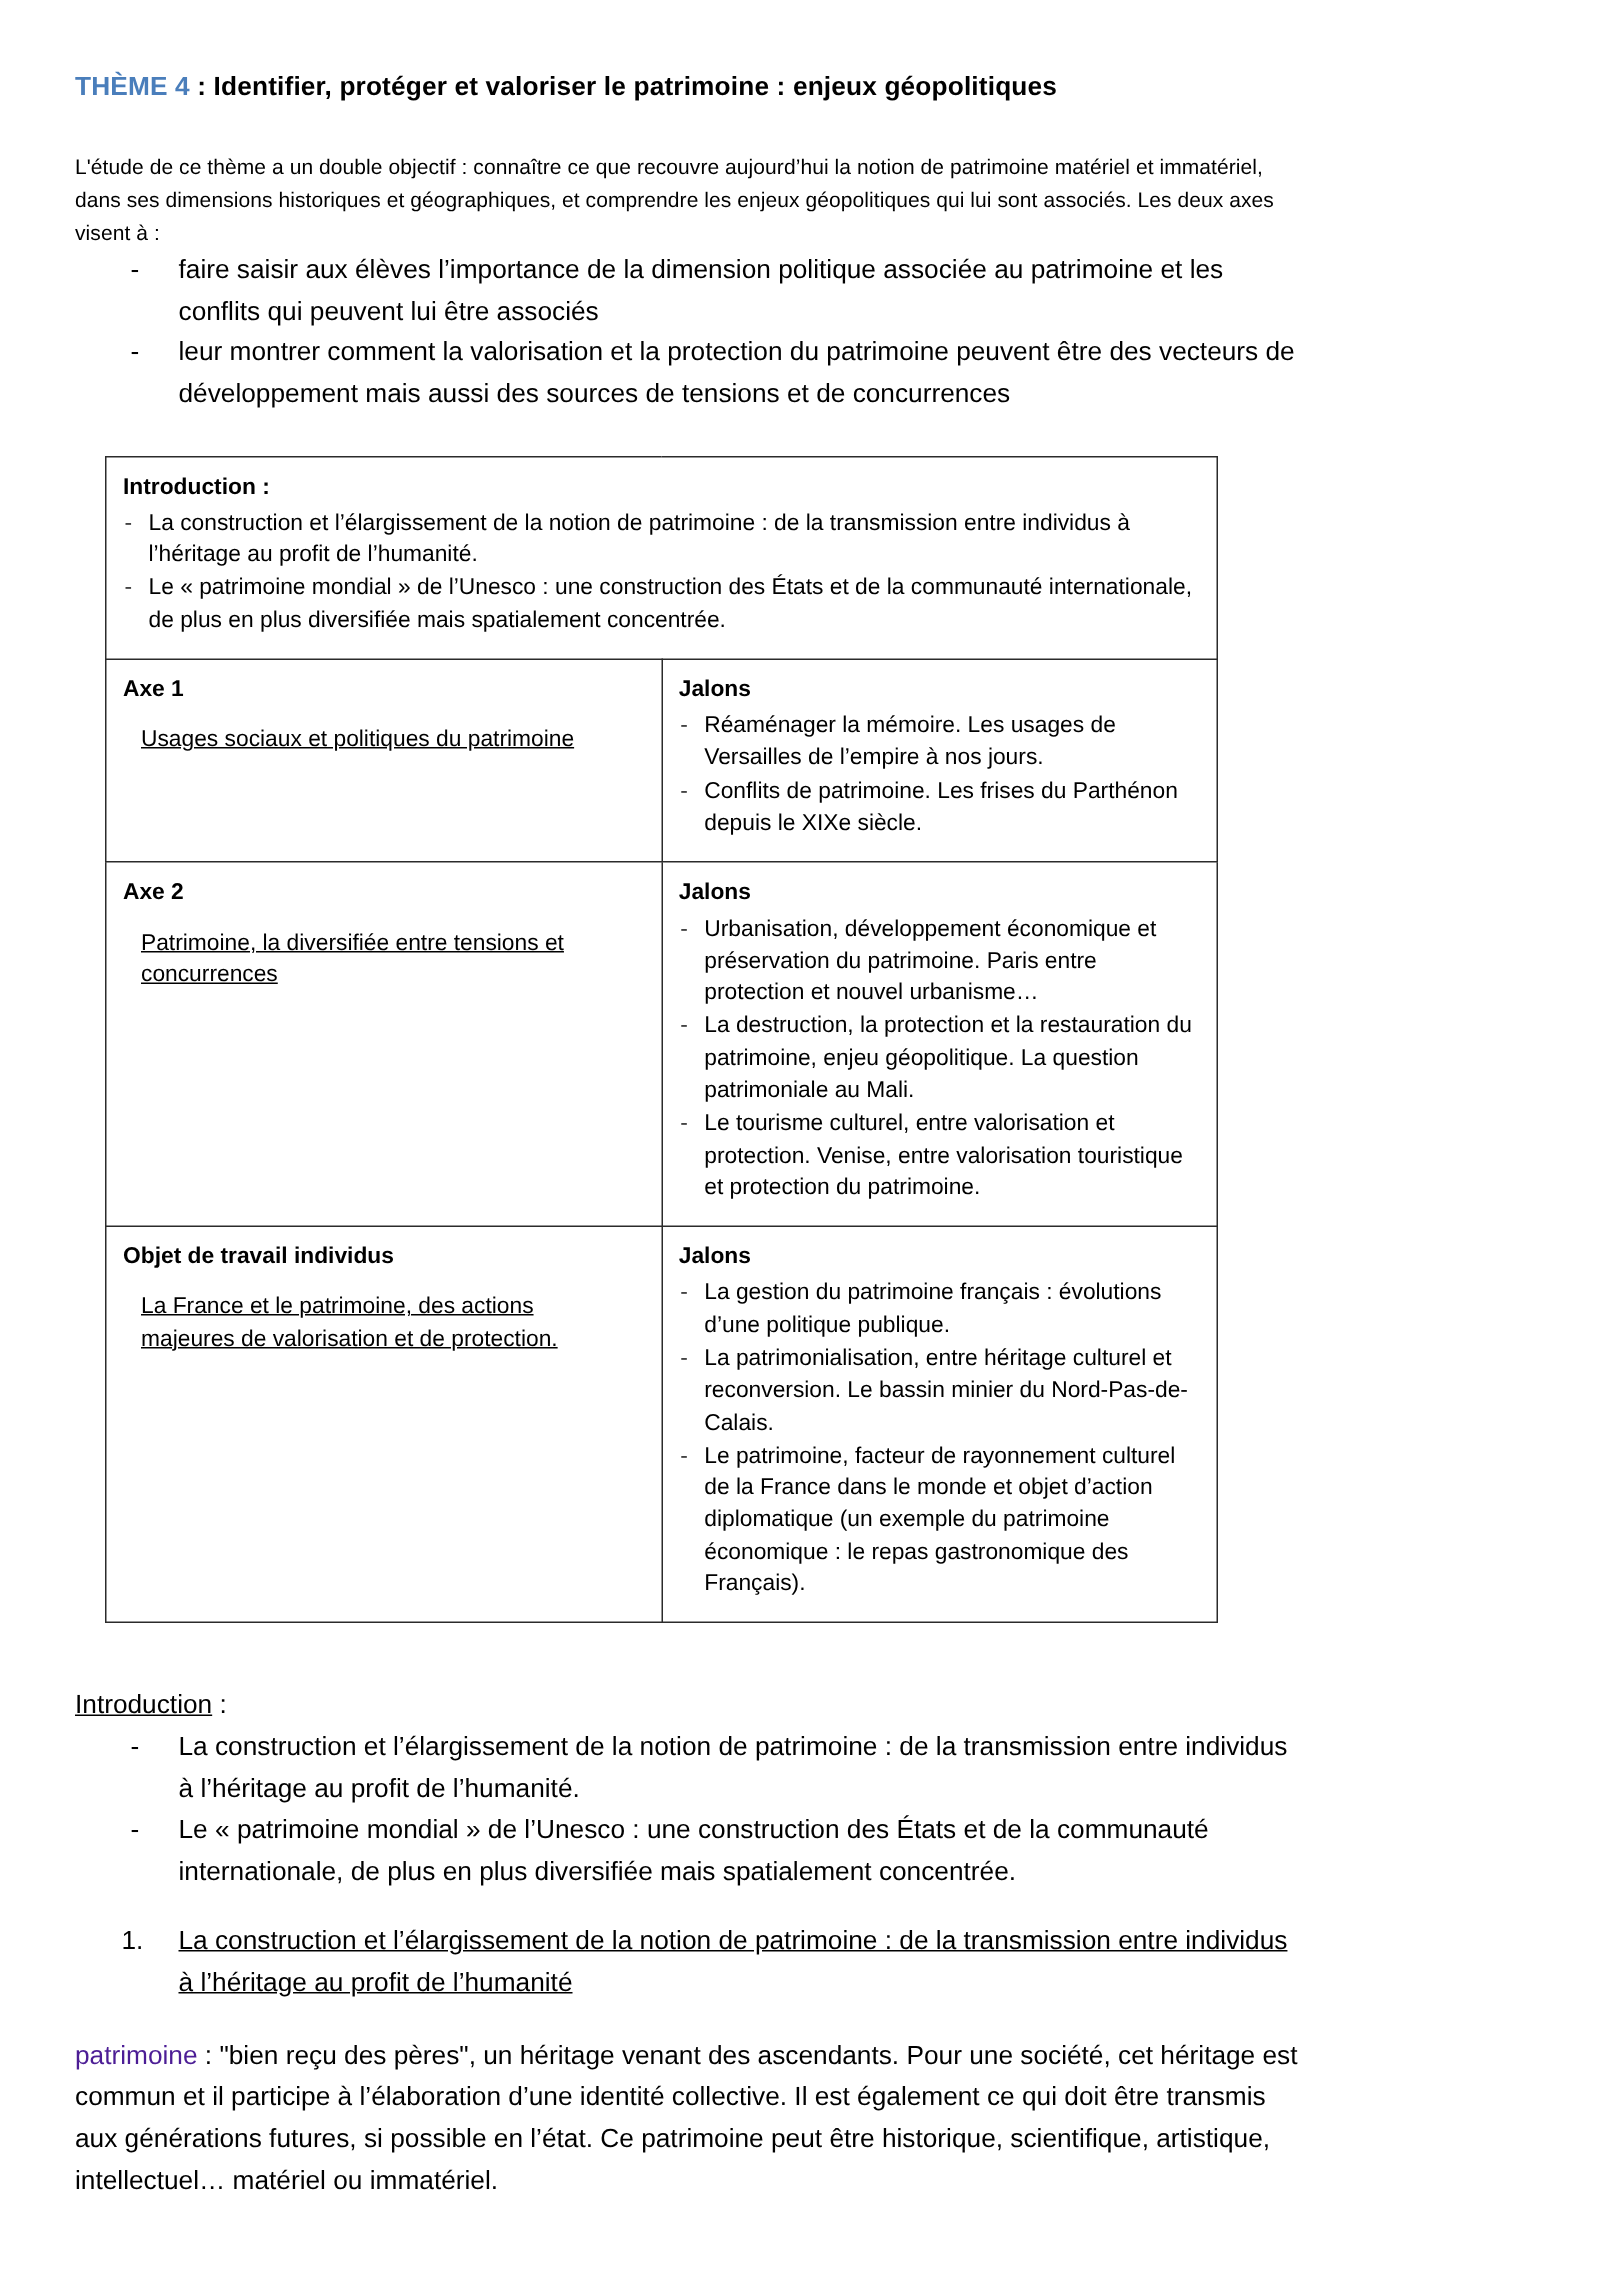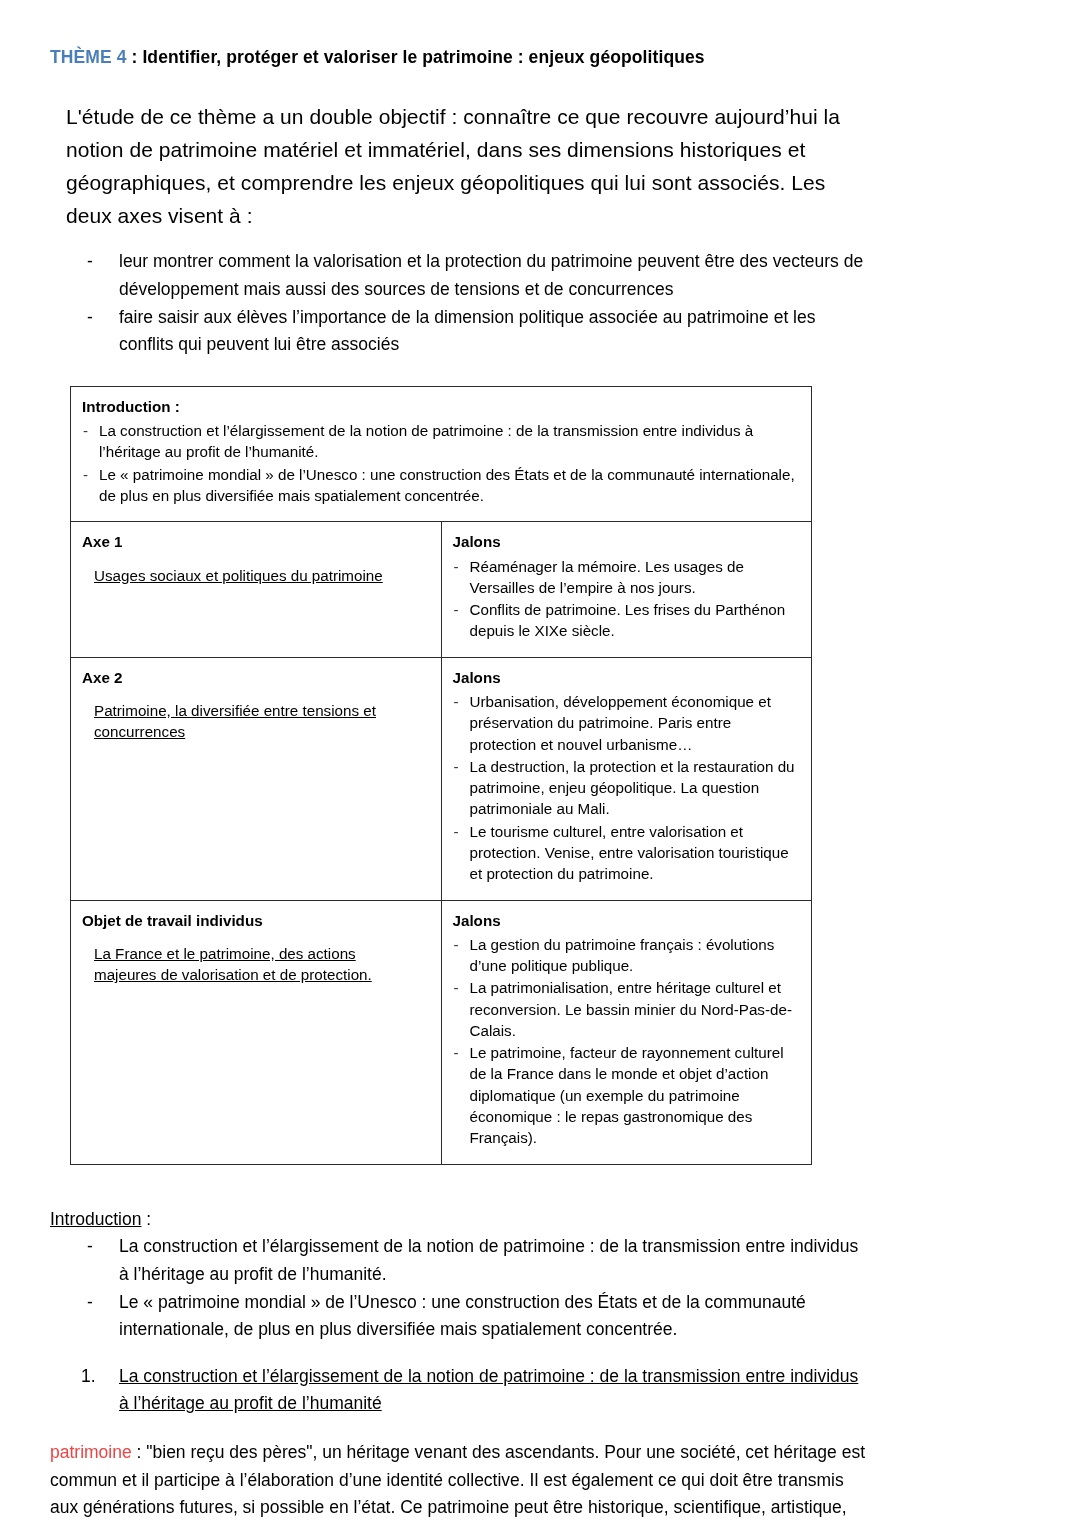--- a/index.html
+++ b/index.html
@@ -26,23 +26,23 @@
   .doc-title {
     font-size: 17.5px;
     line-height: 1.35;
     margin: 0 0 30px 0;
     letter-spacing: .1px;
   }
   .theme-tag { color: #4a7ebb; }
 
   
   .lead {
-    font-size: 21px;
-    line-height: 1.58;
-    margin: 16px;
+    font-size: 14px;
+    line-height: 1.58;
+    margin: 0;
     letter-spacing: .05px;
   }
 
   
   ul.dash {
     list-style: none;
     margin: 0;
     padding: 0;
   }
   ul.dash > li {
@@ -131,34 +131,34 @@
     line-height: 1.58;
     margin: 0;
   }
   .sec-heading b { font-weight: normal; }
 
   .body-par {
     font-size: 17.5px;
     line-height: 1.58;
     margin: 0;
   }
-  .term { color: #ef4444; }
+  .term { color: #4c1d95; }
 </style>
 </head>
 <body>
 
 <div class="page">
 
   <h1 class="doc-title"><span class="theme-tag">THÈME 4</span><span> : Identifier, protéger et valoriser le patrimoine : enjeux géopolitiques</span></h1>
 
   <p class="lead">L'étude de ce thème a un double objectif : connaître ce que recouvre aujourd’hui la notion de patrimoine matériel et immatériel, dans ses dimensions historiques et géographiques, et comprendre les enjeux géopolitiques qui lui sont associés. Les deux axes visent à :</p>
 
   <ul class="dash">
+    <li>faire saisir aux élèves l’importance de la dimension politique associée au patrimoine et les conflits qui peuvent lui être associés</li>
     <li>leur montrer comment la valorisation et la protection du patrimoine peuvent être des vecteurs de développement mais aussi des sources de tensions et de concurrences</li>
-    <li>faire saisir aux élèves l’importance de la dimension politique associée au patrimoine et les conflits qui peuvent lui être associés</li>
   </ul>
 
   <table class="prog-table">
     <tbody>
 
       <tr>
         <td colspan="2">
           <p class="cell-head">Introduction :</p>
           <ul class="tdash">
             <li>La construction et l’élargissement de la notion de patrimoine : de la transmission entre individus à l’héritage au profit de l’humanité.</li>

